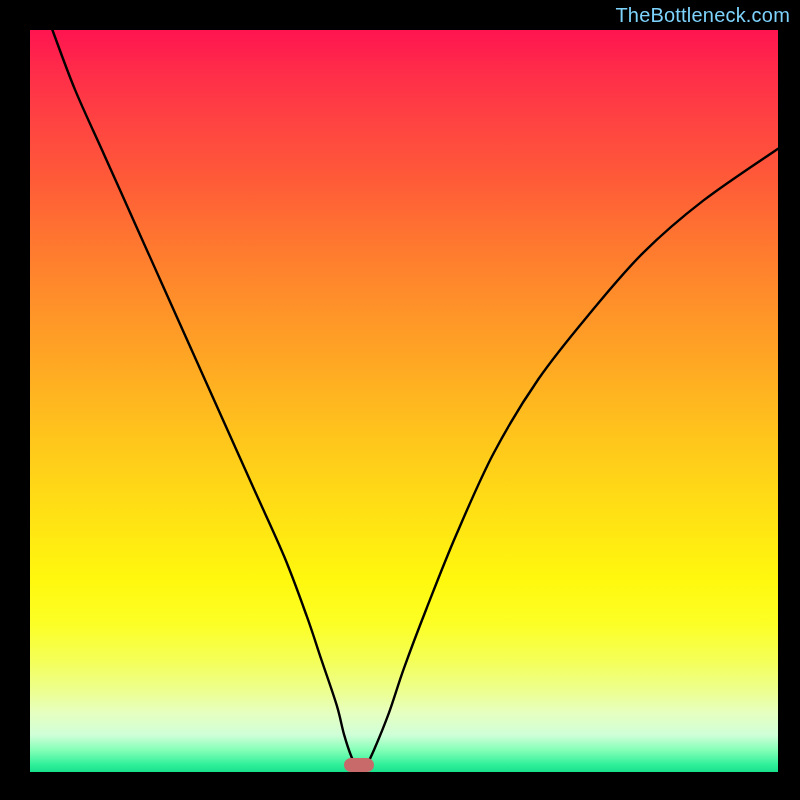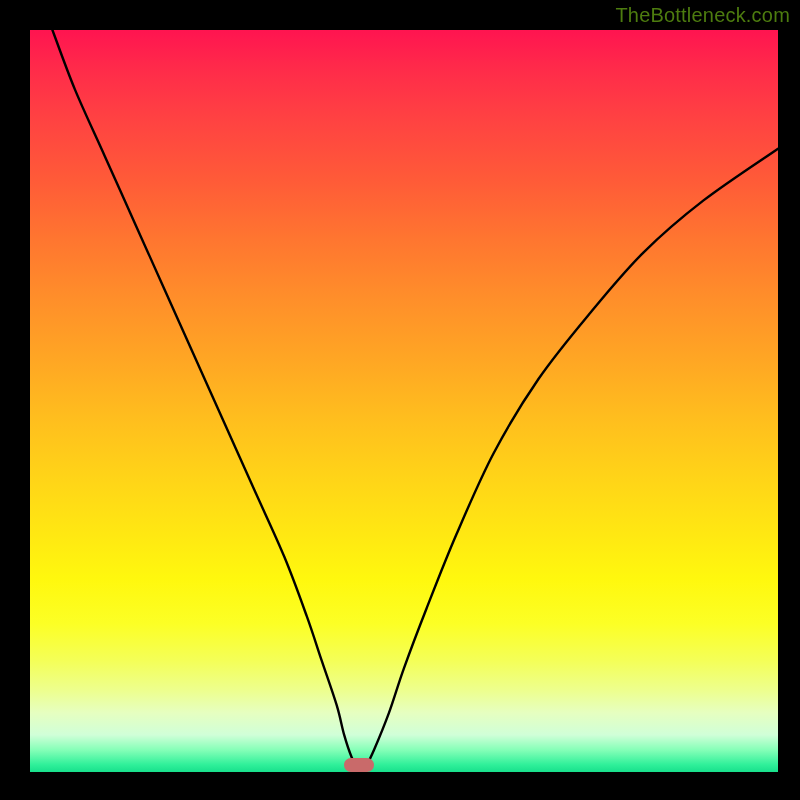--- a/index.html
+++ b/index.html
@@ -8,21 +8,21 @@
     height: 800px;
     background: #000;
     position: relative;
     overflow: hidden;
     font-family: Arial, Helvetica, sans-serif;
   }
   .watermark {
     position: absolute;
     top: 4px;
     right: 10px;
-    color: #4d7c0f;
+    color: #7dd3fc;
     font-size: 20px;
     font-weight: 400;
     z-index: 10;
     letter-spacing: 0.2px;
   }
   .plot-area {
     position: absolute;
     left: 30px;
     top: 30px;
     width: 748px;

